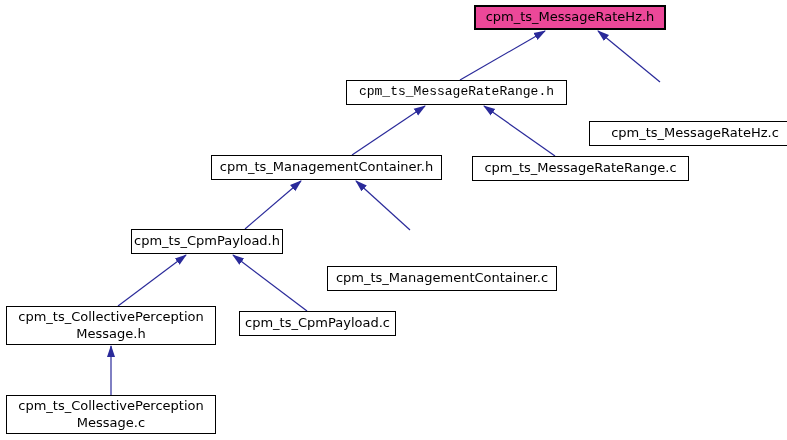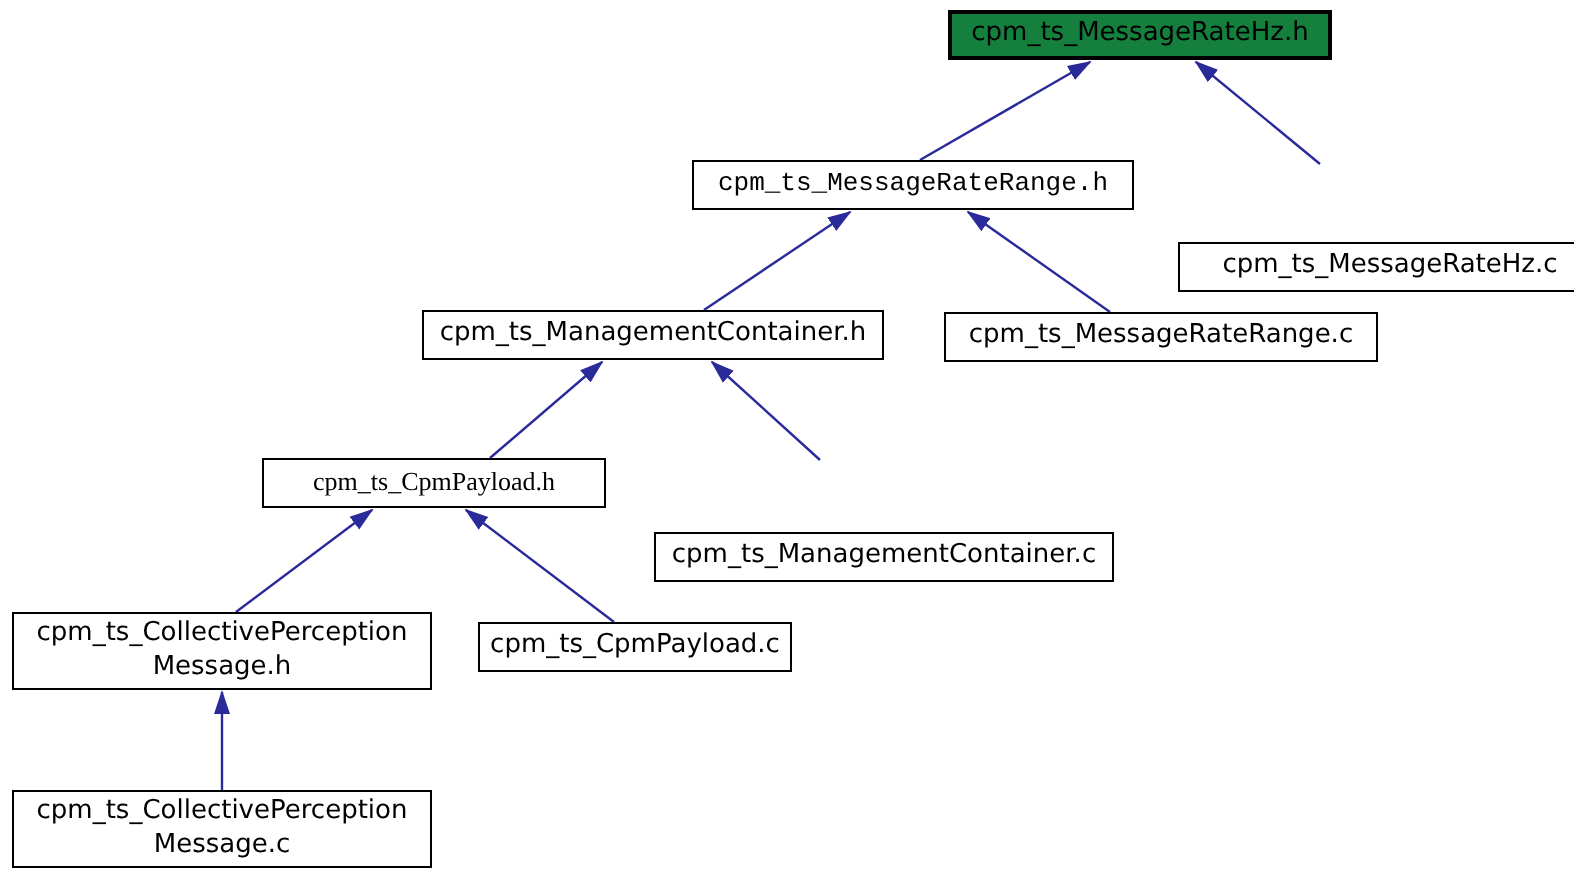--- a/index.html
+++ b/index.html
@@ -31,21 +31,21 @@
     display: flex;
     flex-direction: column;
     align-items: center;
     justify-content: center;
     font-size: 13px;
     line-height: 1.3;
     text-align: center;
     cursor: pointer;
   }
   .node.highlighted {
-    background: #15803d;
+    background: #ec4899;
     border-width: 2px;
   }
   .node .label-line {
     white-space: nowrap;
     display: block;
   }
 </style>
 </head>
 <body>
 
@@ -77,21 +77,21 @@
     </div>
     <div class="node" style="left: 589px; top: 81px; width: 212px; height: 25px; margin-top: 40px;">
       <span class="label-line">cpm_ts_MessageRateHz.c</span>
     </div>
     <div class="node" style="left: 211px; top: 155px; width: 231px; height: 25px;">
       <span class="label-line">cpm_ts_ManagementContainer.h</span>
     </div>
     <div class="node" style="left: 472px; top: 156px; width: 217px; height: 25px;">
       <span class="label-line">cpm_ts_MessageRateRange.c</span>
     </div>
-    <div class="node" style="left: 131px; top: 229px; width: 172px; height: 25px; font-family: Liberation Serif, serif;">
+    <div class="node" style="left: 131px; top: 229px; width: 152px; height: 25px;">
       <span class="label-line">cpm_ts_CpmPayload.h</span>
     </div>
     <div class="node" style="left: 327px; top: 230px; width: 230px; height: 25px; margin-top: 36px;">
       <span class="label-line">cpm_ts_ManagementContainer.c</span>
     </div>
     <div class="node" style="left: 6px; top: 306px; width: 210px; height: 39px;">
       <span class="label-line">cpm_ts_CollectivePerception</span>
       <span class="label-line">Message.h</span>
     </div>
     <div class="node" style="left: 239px; top: 311px; width: 157px; height: 25px;">

